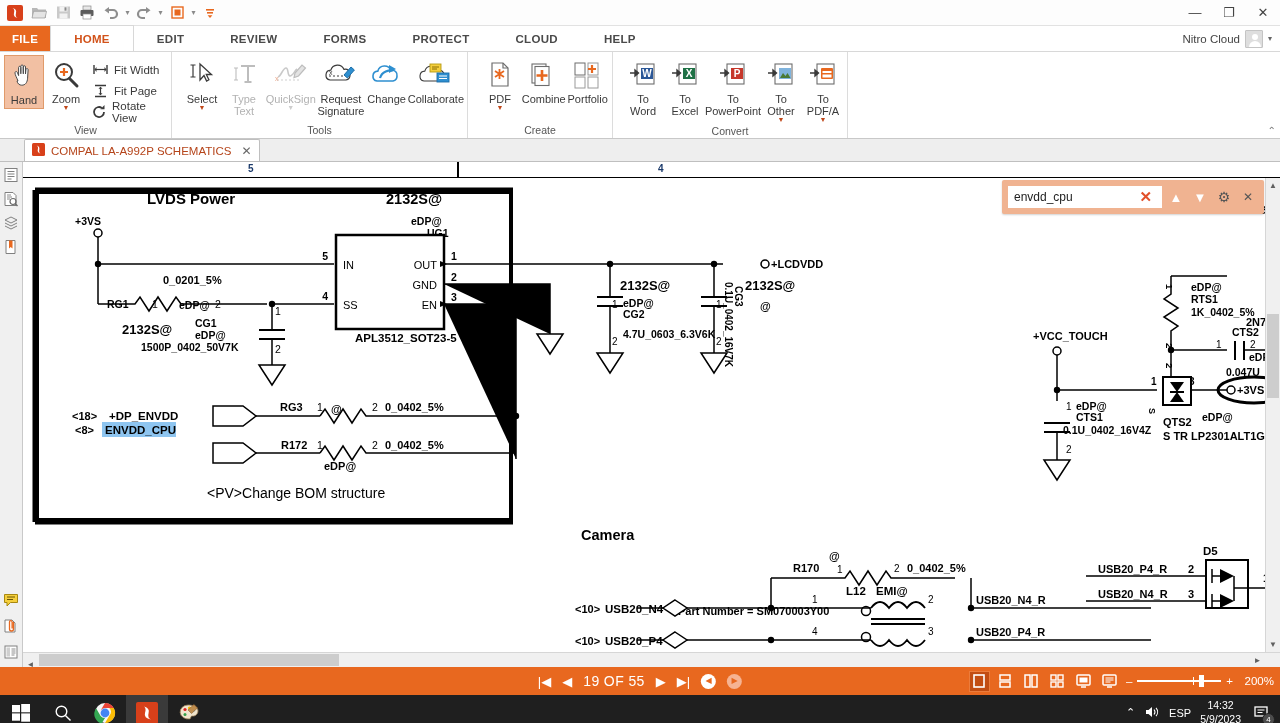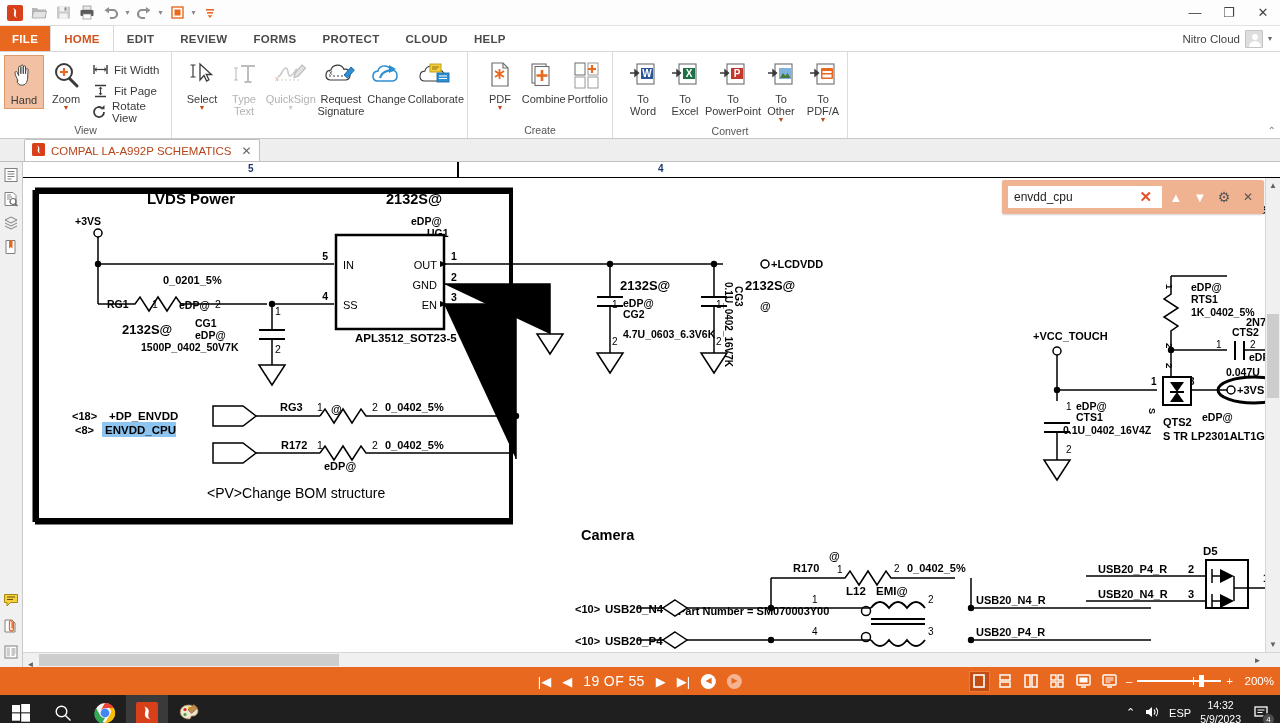--- a/index.html
+++ b/index.html
@@ -37,21 +37,21 @@
   
   .menubar {
     height: 26px; background: #fff; display: flex; align-items: stretch;
     border-bottom: 1px solid #d8d8d8; position: relative;
   }
   .menu-file {
     background: #e8681f; color: #fff; font-size: 11.5px; font-weight: bold;
     display: flex; align-items: center; padding: 0 12px; letter-spacing: .3px; text-align: center;
   }
   .menu-item {
-    display: flex; align-items: center; padding: 0 13px; font-size: 11.5px;
+    display: flex; align-items: center; padding: 0 23px; font-size: 11.5px;
     color: #4a4a4a; letter-spacing: .3px; font-weight: bold;
   }
   .menu-item.active {
     color: #d2531b; background: #fff;
     border-left: 1px solid #d8d8d8; border-right: 1px solid #d8d8d8;
     border-top: 1px solid #d8d8d8; margin-top: -1px; padding-top: 1px;
   }
   .acct {
     margin-left: auto; display: flex; align-items: center; gap: 5px;
     padding-right: 8px; font-size: 11.5px; color: #444;
@@ -420,20 +420,21 @@
             <path d="M7 20a5 5 0 0 1 .8-9.9A7 7 0 0 1 21 9.4 4.8 4.8 0 0 1 27 15a5 5 0 0 1-4 5z" fill="#fff" stroke="#3a3a3a" stroke-width="1.1"></path>
             <rect x="13" y="3" width="11" height="8" fill="#f5cf3d" stroke="#b79a12" stroke-width=".9"></rect>
             <path d="M15 6h7M15 8h5" stroke="#8a6f06" stroke-width="1"></path>
             <rect x="20" y="12" width="12" height="9" fill="#2e8fd0" stroke="#1c6ea8" stroke-width=".9"></rect>
             <path d="M22 15h8M22 17.5h8" stroke="#fff" stroke-width="1"></path>
           </svg>
         </span>
         <span class="rbtn-lbl">Collaborate</span>
       </div>
     </div>
+    <div class="rgroup-title">Tools</div>
   </div>
 
   <div class="rgroup" style="width:145px">
     <div class="rgroup-body" style="padding-left:8px">
       <div class="rbtn">
         <span class="rbtn-ico">
           <svg width="28" height="30" viewBox="0 0 28 30">
               <path d="M6 3h11l5 5v18H6z" fill="#fff" stroke="#6d6d6d" stroke-width="1.2"></path>
               <path d="M17 3v5h5" fill="none" stroke="#6d6d6d" stroke-width="1.2"></path>
               <path d="M13.5 9v10M9 11l9 6M18 11l-9 6" stroke="#e8681f" stroke-width="1.8"></path>

